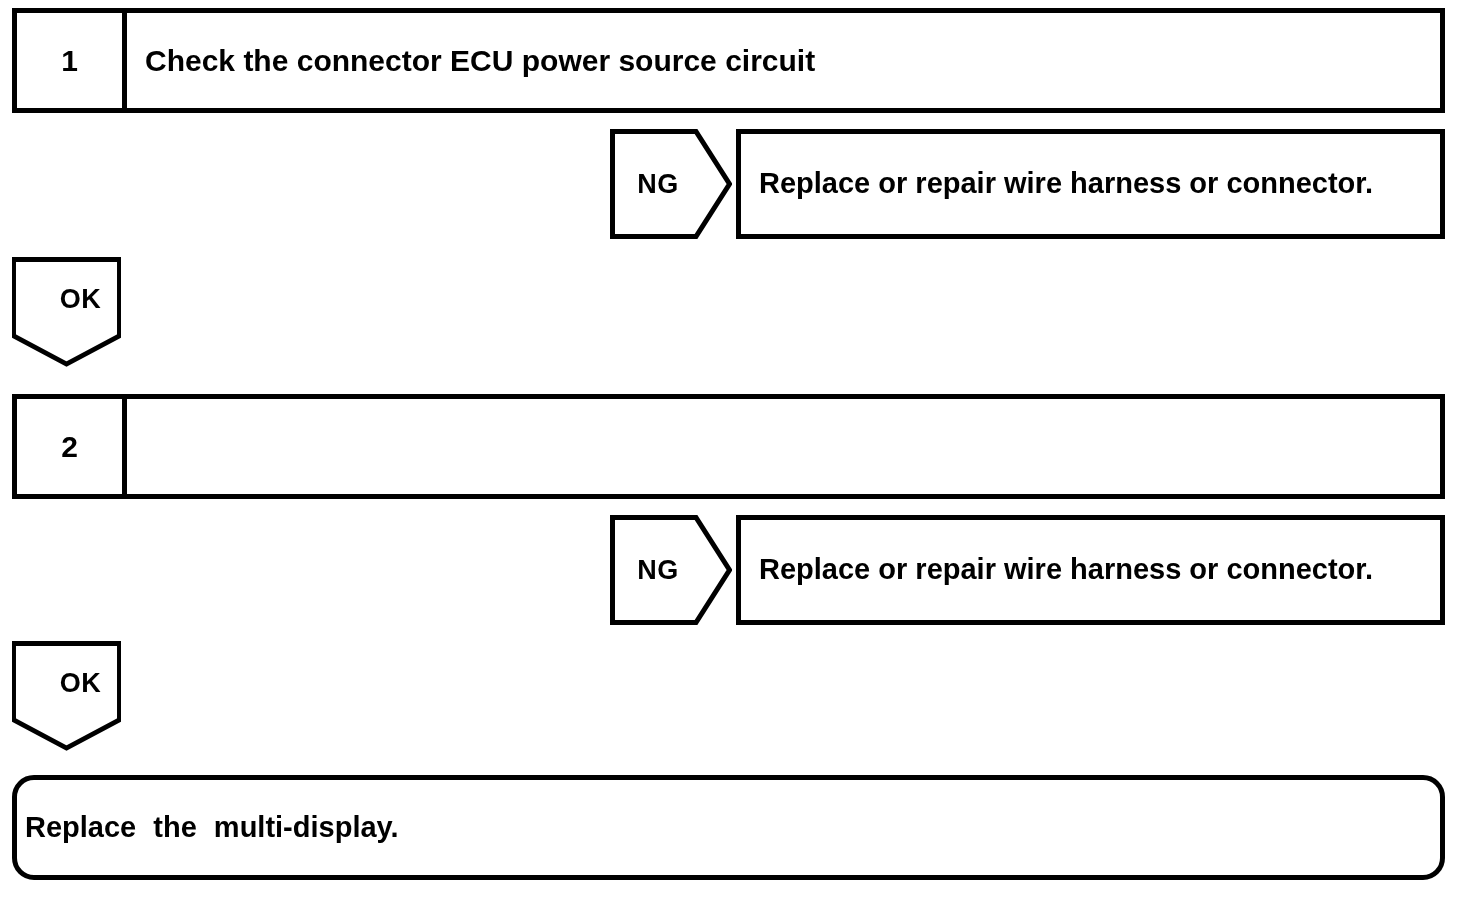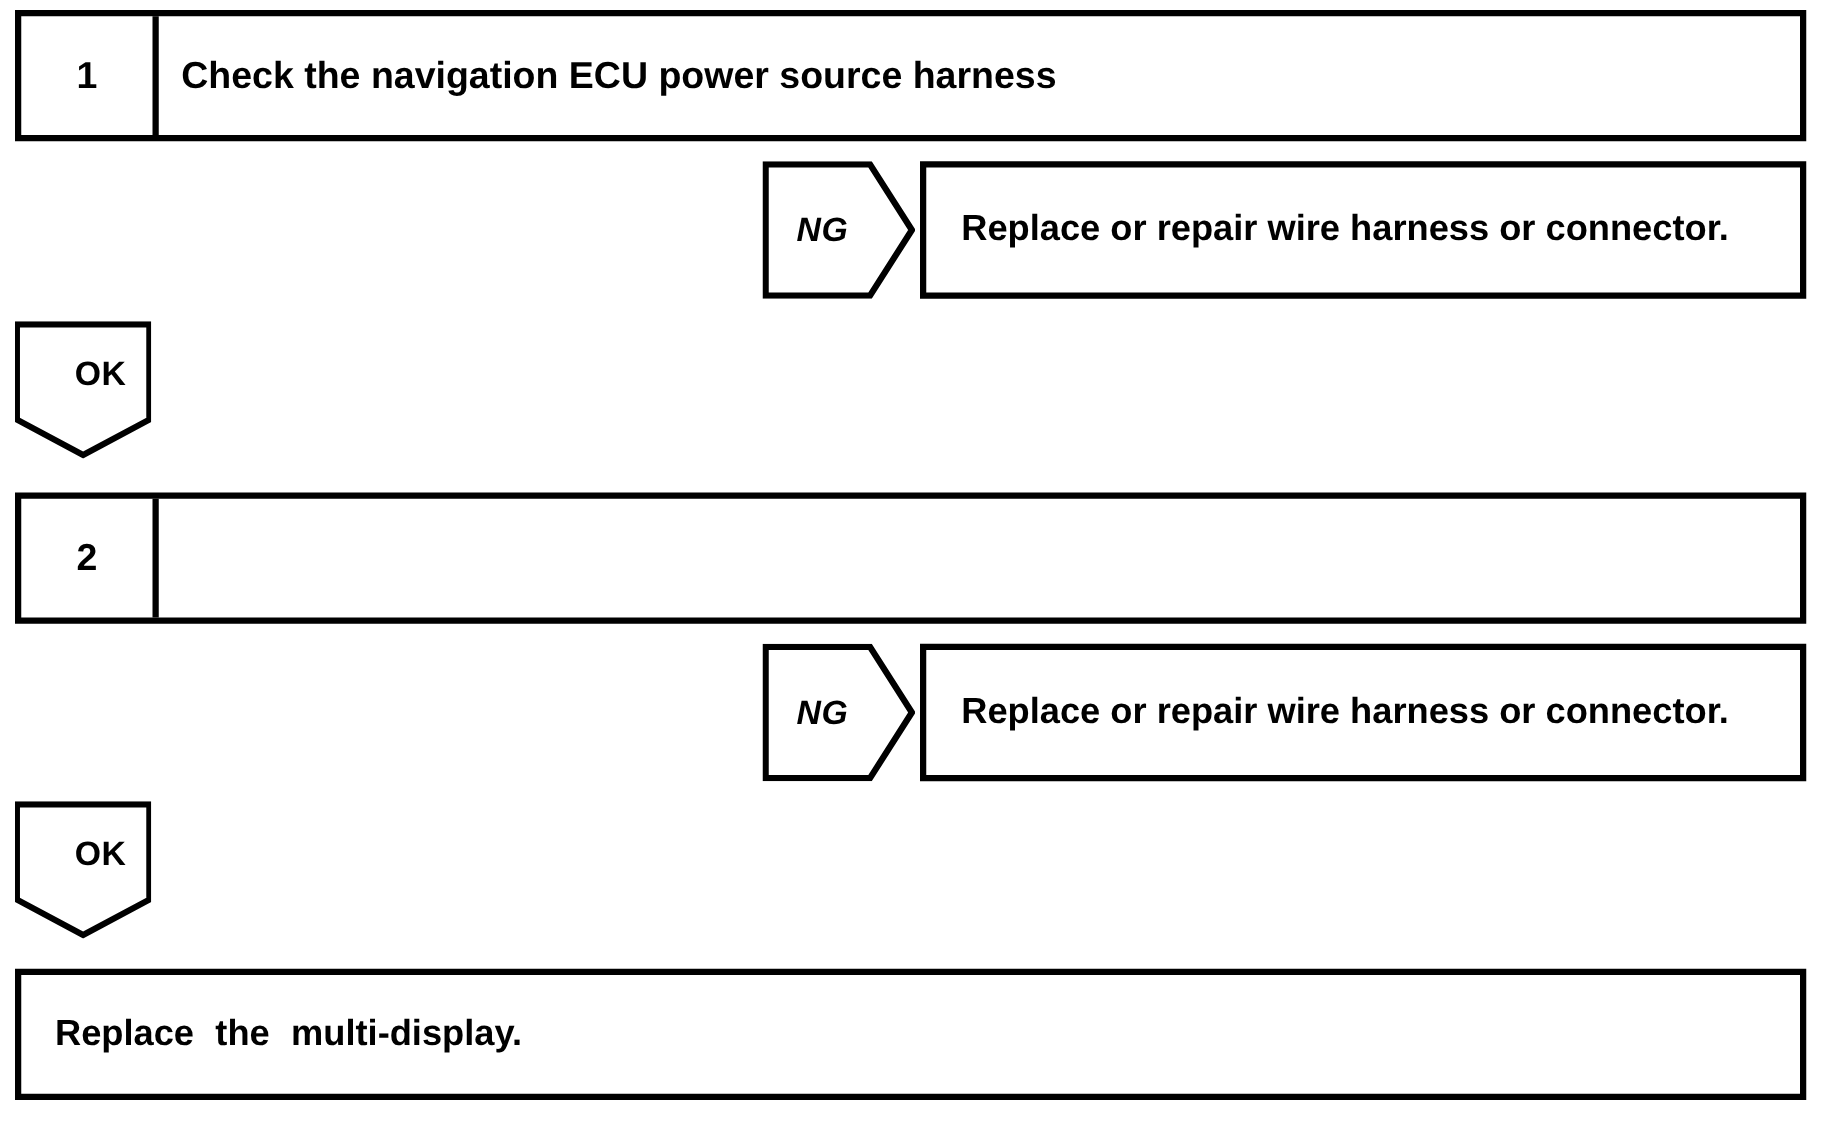--- a/index.html
+++ b/index.html
@@ -53,37 +53,37 @@
   }
 
   
   .result-box {
     position: absolute;
     box-sizing: border-box;
     border: 5px solid #000000;
     background: #ffffff;
     display: flex;
     align-items: center;
-    padding-left: 28px;
+    padding-left: 18px;
     font-size: 29px;
     font-weight: bold;
     line-height: 1.1;
     white-space: nowrap;
   }
   .result-box.spaced {
     word-spacing: 9px;
-    padding-left: 27px;
+    padding-left: 8px;
+    border-radius: 22px;
   }
 
   
   .ng-arrow {
     position: absolute;
     width: 122px;
     height: 110px;
-    font-style: italic;
   }
   .ng-arrow svg {
     display: block;
     width: 100%;
     height: 100%;
   }
   .ng-arrow .tag {
     position: absolute;
     left: 0;
     top: 0;
@@ -122,21 +122,21 @@
     letter-spacing: 0.5px;
   }
 </style>
 </head>
 <body>
 
 <div id="page">
 
   <div class="step-box" style="left:12px; top:8px; width:1433px; height:105px;">
     <div class="step-num">1</div>
-    <div class="step-text">Check the navigation ECU power source harness</div>
+    <div class="step-text">Check the connector ECU power source circuit</div>
   </div>
 
   <div class="ng-arrow" style="left:610px; top:129px;">
     <svg viewBox="0 0 122 110" preserveAspectRatio="none">
       <polygon points="2.5,2.5 86,2.5 119.5,55 86,107.5 2.5,107.5" fill="#ffffff" stroke="#000000" stroke-width="5" stroke-linejoin="miter"></polygon>
     </svg>
     <div class="tag">NG</div>
   </div>
 
   <div class="result-box" style="left:736px; top:129px; width:709px; height:110px;">Replace or repair wire harness or connector.</div>

